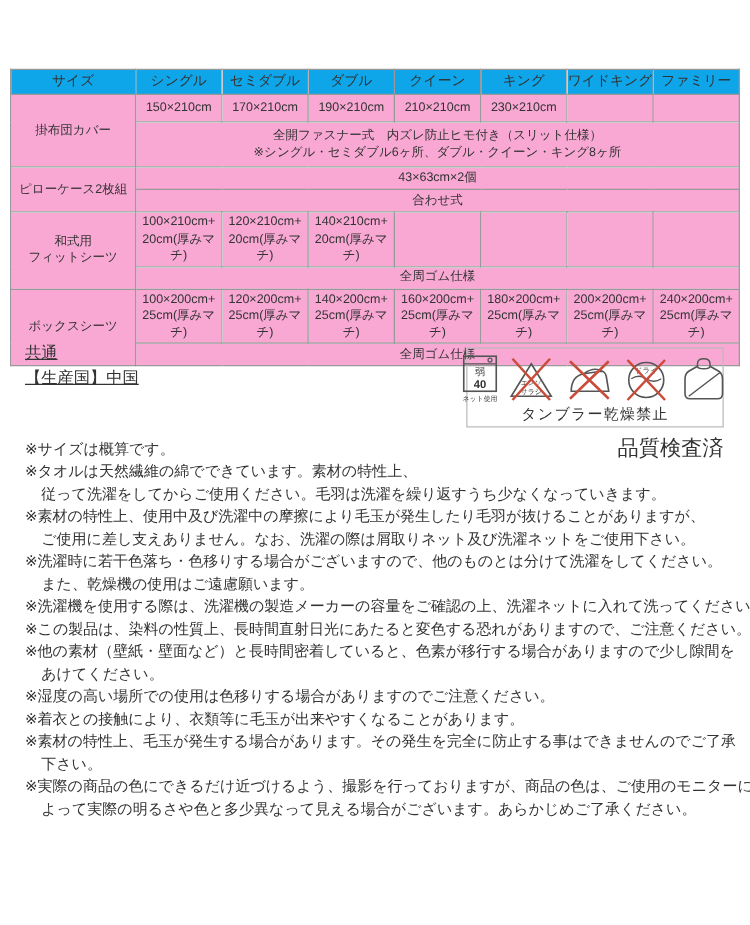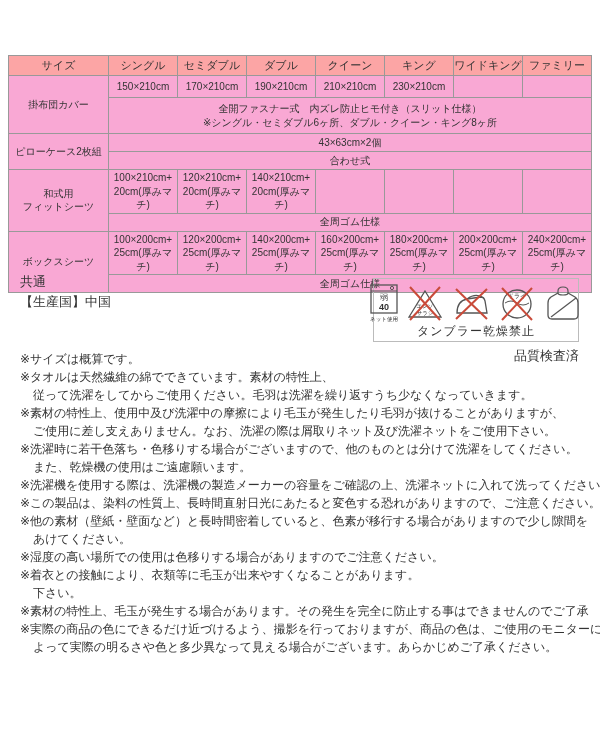--- a/index.html
+++ b/index.html
@@ -10,46 +10,46 @@
   }
 
   
   .spec-table-wrap { position:absolute; top:55px; left:8px; width:584px; }
   table.spec { width:100%; border-collapse:collapse; table-layout:fixed; }
   table.spec td, table.spec th {
     border:1px solid #999; font-size:10px; text-align:center;
     vertical-align:middle; padding:1px 0; line-height:1.35; background:#f9a8d4;
     font-weight:normal; white-space:pre-line; overflow:hidden;
   }
-  table.spec th { background:#fca5a5; height:20px; font-size:11px; }
+  table.spec th { background:#0ea5e9; height:20px; font-size:11px; }
   td.rowlabel { font-weight:bold; font-size:11px; background:#fdfdfd; }
   td.sizecell { height:22px; }
   td.sizecell2 { height:40px; }
   td.featcell { height:36px; font-size:10.5px; }
   td.featcell-s { height:18px; font-size:10.5px; }
   td.diag {
     background:
       linear-gradient(to top right,
         transparent calc(50% - 0.6px), #999 calc(50% - 0.6px),
         #999 calc(50% + 0.6px), transparent calc(50% + 0.6px));
   }
   col.c-label { width:100px; }
 
   
-  .common-block { position:absolute; top:272px; left:20px; font-size:13px; line-height:1.55; }
+  .common-block { position:absolute; top:272px; left:20px; font-size:13px; line-height:1.55;text-decoration:underline; }
 
   
   .care-box {
     position:absolute; top:278px; left:373px; width:206px; height:64px;
     border:1px solid #bbb; display:flex; flex-direction:column;
     align-items:center; justify-content:flex-start; padding-top:4px;
   }
   .care-icons { display:flex; align-items:center; gap:6px; height:40px; }
   .care-label { font-size:12px; letter-spacing:1px; margin-top:0; }
-  .inspection { position:absolute; top:347px; left:373px; width:206px; text-align:right; font-size:13px; }
+  .inspection { position:absolute; top:347px; left:373px; width:206px; text-align:right; font-size:17px; }
 
   
   .notes { position:absolute; top:350px; left:20px; width:570px; font-size:12px; line-height:18px; }
   .notes .line { white-space:nowrap; }
   .notes .indent { padding-left:13px; }
 </style>
 </head>
 <body>
 
 <div class="spec-table-wrap">
@@ -199,17 +199,17 @@
   <div class="line">※素材の特性上、使用中及び洗濯中の摩擦により毛玉が発生したり毛羽が抜けることがありますが、</div>
   <div class="line indent">ご使用に差し支えありません。なお、洗濯の際は屑取りネット及び洗濯ネットをご使用下さい。</div>
   <div class="line">※洗濯時に若干色落ち・色移りする場合がございますので、他のものとは分けて洗濯をしてください。</div>
   <div class="line indent">また、乾燥機の使用はご遠慮願います。</div>
   <div class="line">※洗濯機を使用する際は、洗濯機の製造メーカーの容量をご確認の上、洗濯ネットに入れて洗ってください。</div>
   <div class="line">※この製品は、染料の性質上、長時間直射日光にあたると変色する恐れがありますので、ご注意ください。</div>
   <div class="line">※他の素材（壁紙・壁面など）と長時間密着していると、色素が移行する場合がありますので少し隙間を</div>
   <div class="line indent">あけてください。</div>
   <div class="line">※湿度の高い場所での使用は色移りする場合がありますのでご注意ください。</div>
   <div class="line">※着衣との接触により、衣類等に毛玉が出来やすくなることがあります。</div>
+  <div class="line">※素材の特性上、毛玉が発生する場合があります。その発生を完全に防止する事はできませんのでご了承</div>
   <div class="line indent">下さい。</div>
-  <div class="line">※素材の特性上、毛玉が発生する場合があります。その発生を完全に防止する事はできませんのでご了承</div>
   <div class="line">※実際の商品の色にできるだけ近づけるよう、撮影を行っておりますが、商品の色は、ご使用のモニターに</div>
   <div class="line indent">よって実際の明るさや色と多少異なって見える場合がございます。あらかじめご了承ください。</div>
 </div>
 
 </body></html>

